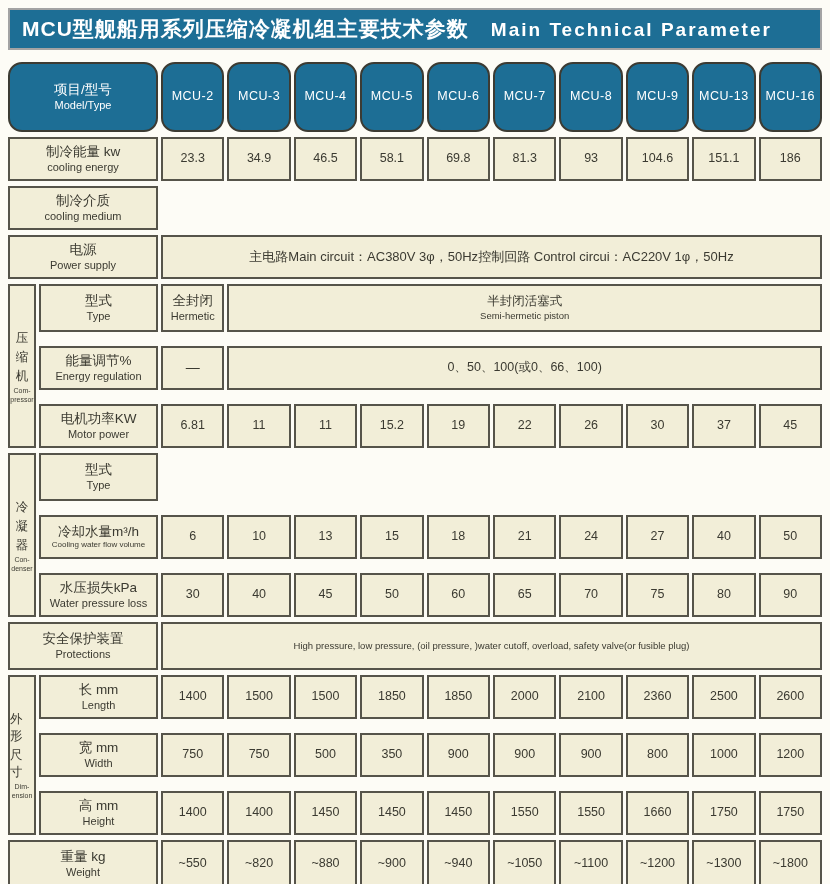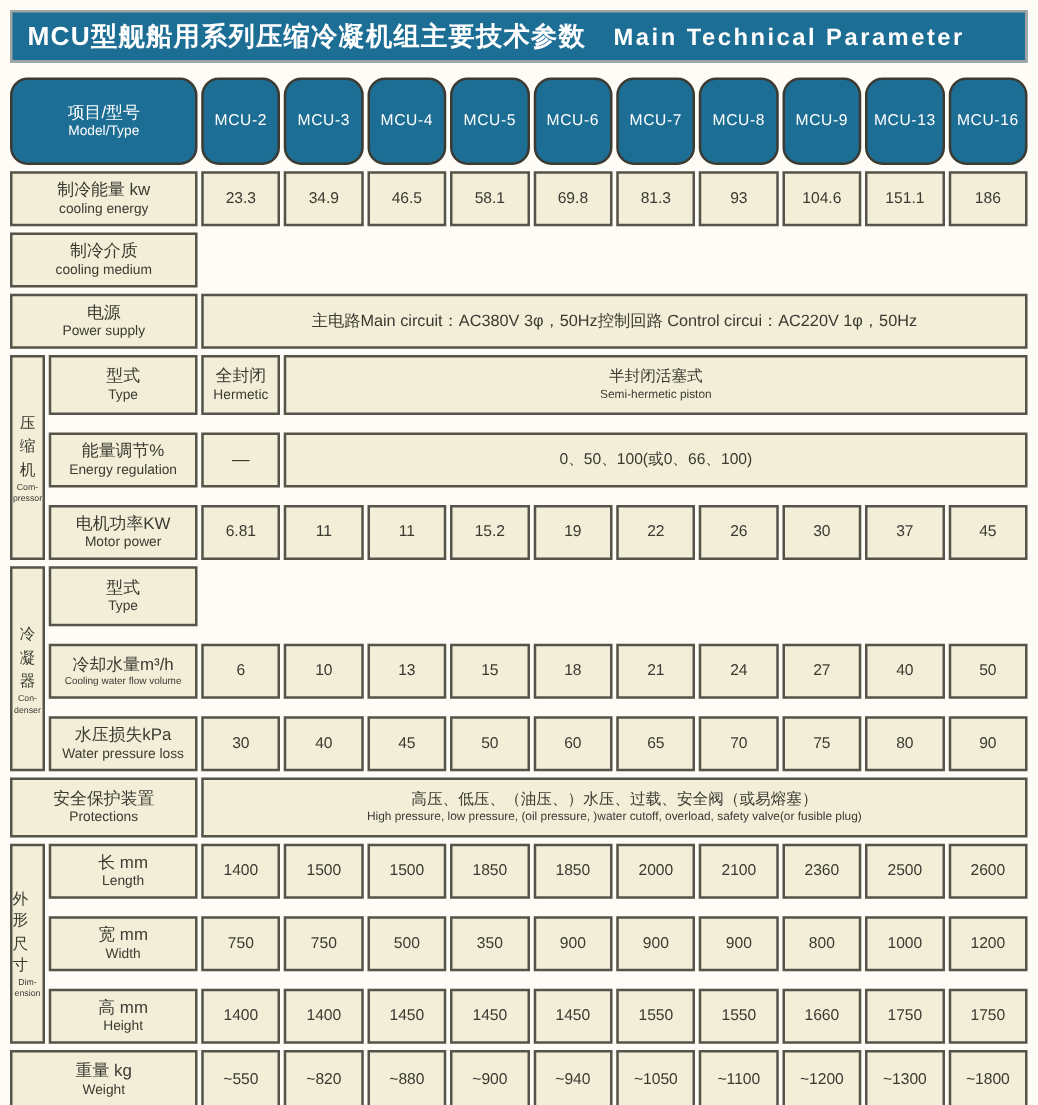--- a/index.html
+++ b/index.html
@@ -166,21 +166,20 @@
     </div>
   </div>
 
   <div class="band">
     <div class="row">
       <div class="cell md">
         <span class="zh">安全保护装置</span>
         <span class="en">Protections</span>
       </div>
       <div class="cell md span10 twoline">
-        <span class="l1">高压、低压、（油压、）水压、过载、安全阀（或易熔塞）</span>
         <span class="l2">High pressure, low pressure, (oil pressure, )water cutoff, overload, safety valve(or fusible plug)</span>
       </div>
     </div>
   </div>
 
   <div class="section">
     <div class="side">
       <span class="c">外形</span>
       <span class="c">尺寸</span>
       <span class="e">Dim-</span>

